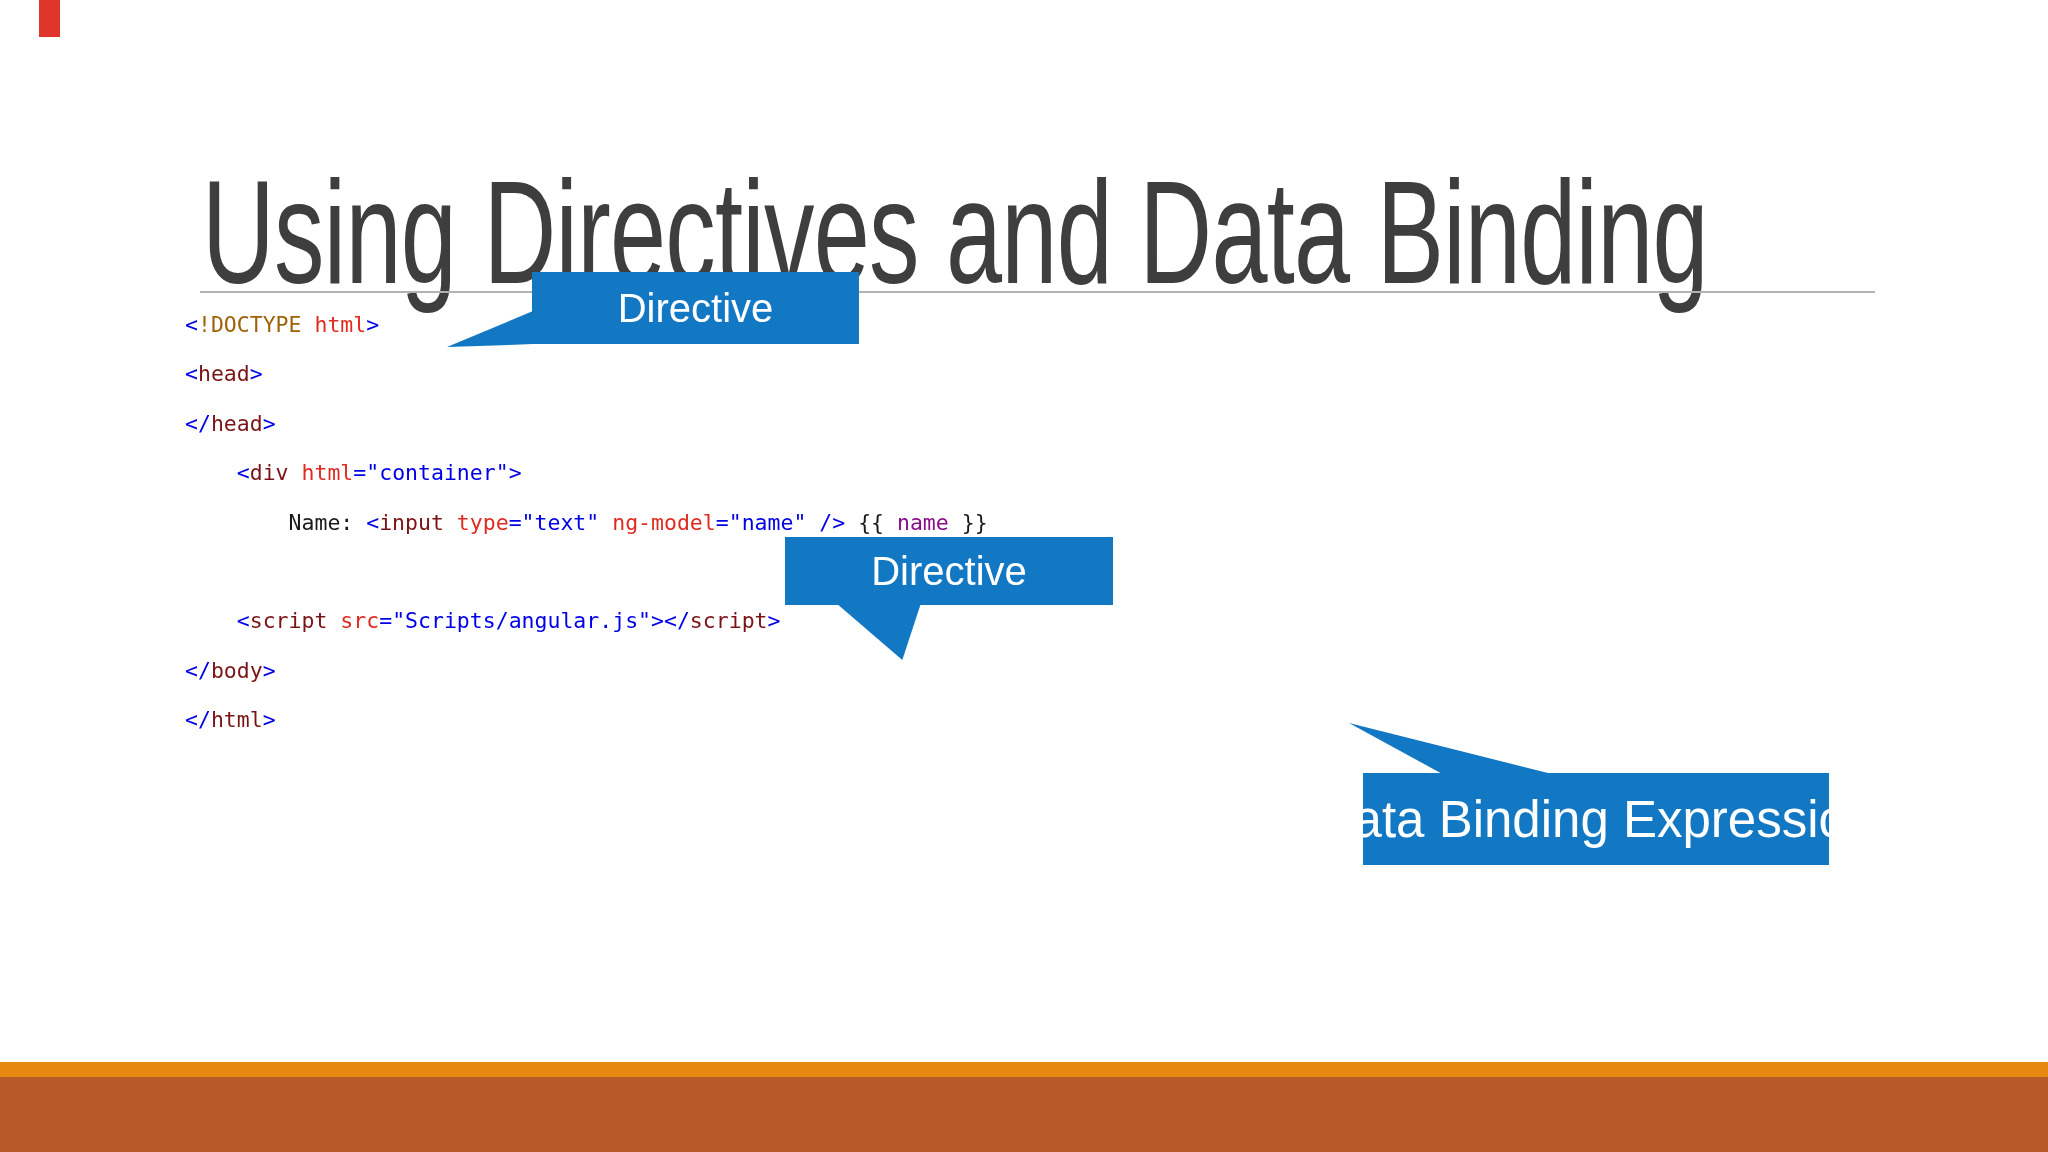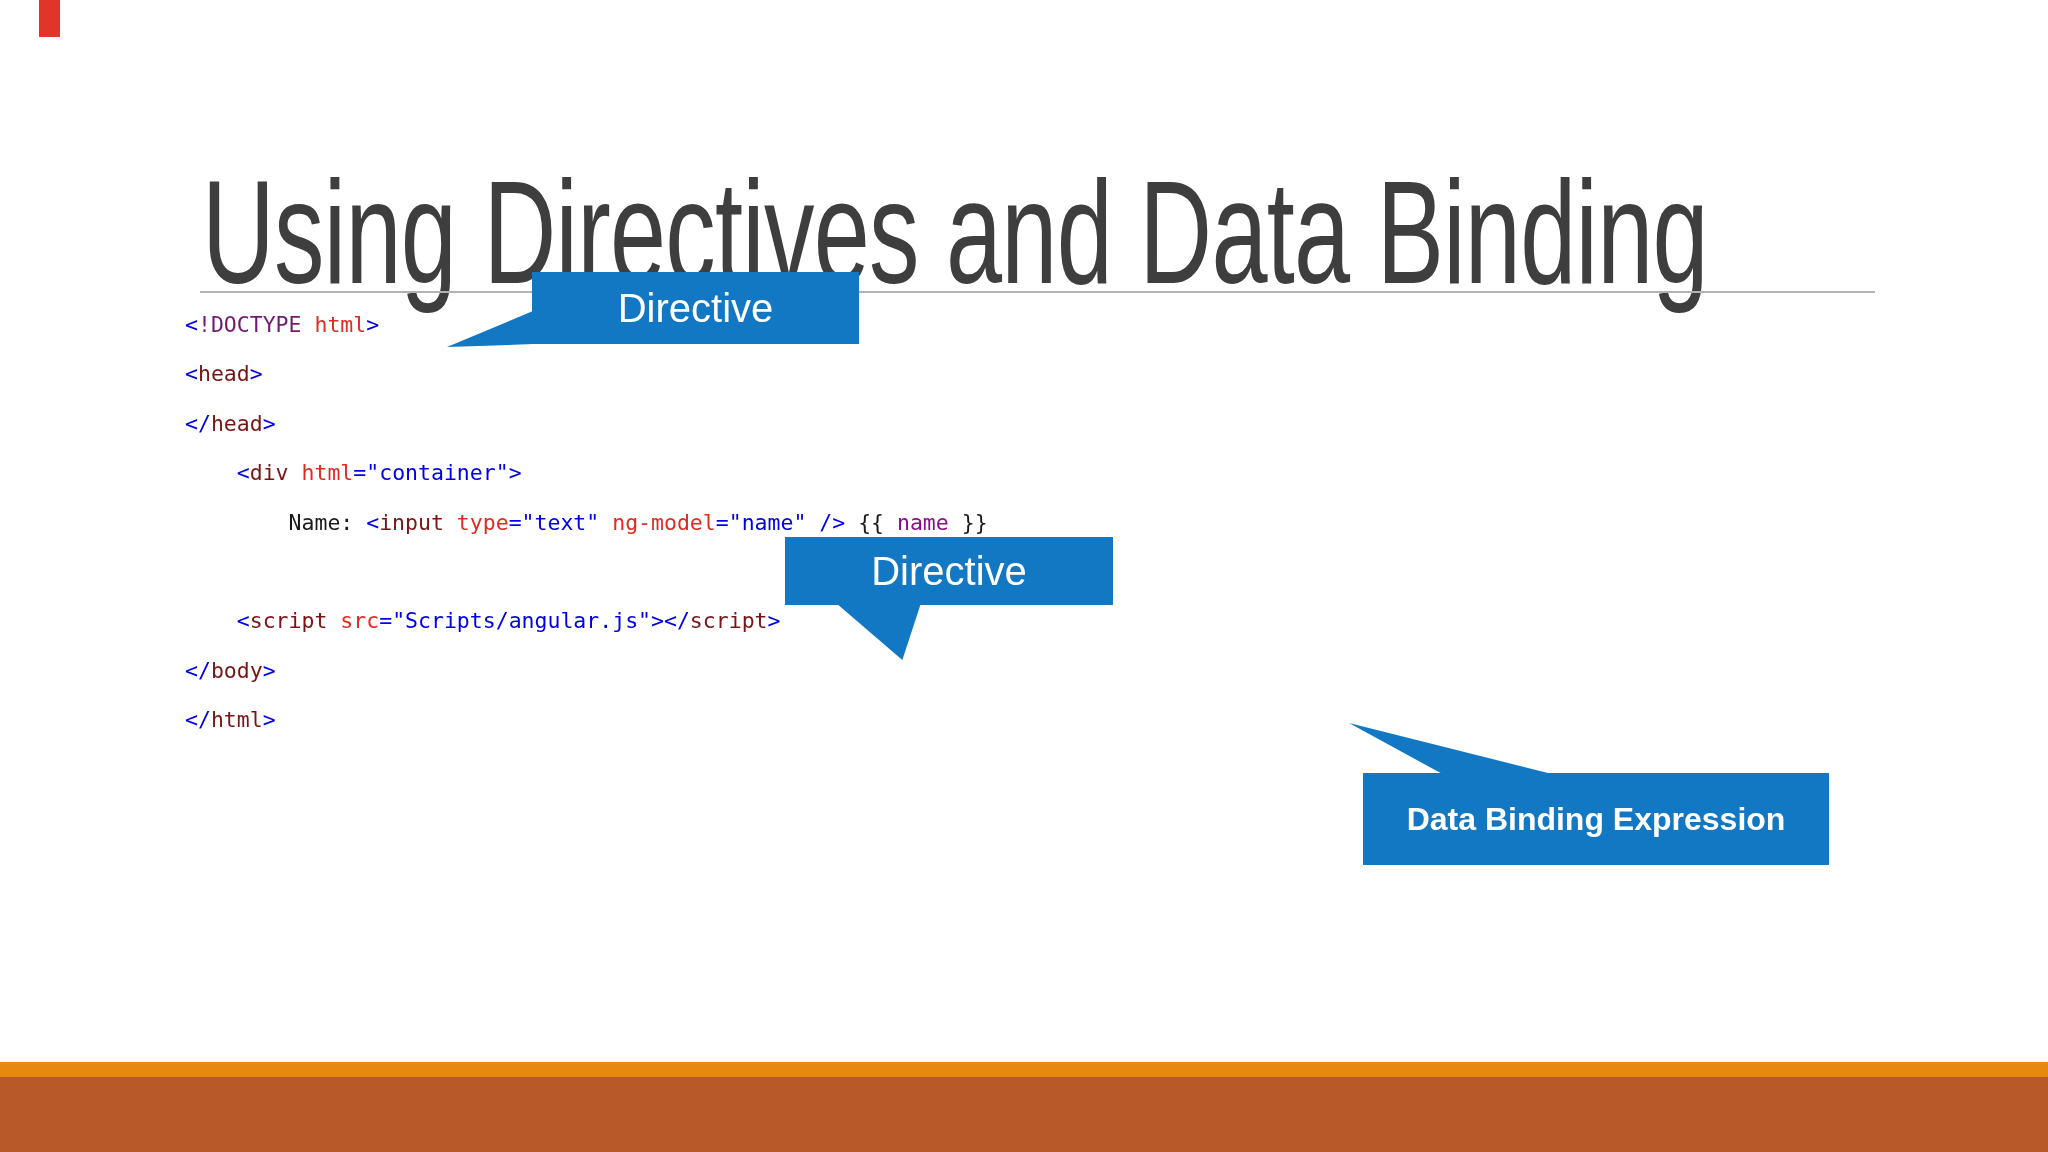--- a/index.html
+++ b/index.html
@@ -72,40 +72,40 @@
 
   #callout1 { left: 532px; top: 272px; width: 327px; height: 72px; }
   #tail1    { left: 447px; top: 311px; width: 86px;  height: 36px;
               clip-path: polygon(100% 0, 0 100%, 100% 92%); }
 
   #callout2 { left: 785px; top: 537px; width: 328px; height: 68px; }
   #tail2    { left: 836px; top: 603px; width: 85px;  height: 57px;
               clip-path: polygon(0 0, 78% 100%, 100% 0); }
 
   #callout3 { left: 1363px; top: 773px; width: 466px; height: 92px; }
-  #callout3 .label { font-size: 32px; font-weight: bold; }
+  #callout3 .label { font-size: 51px; }
   #tail3    { left: 1349px; top: 723px; width: 207px; height: 52px;
               clip-path: polygon(0 0, 46% 100%, 100% 100%); }
 
   .footer-thin  { position: absolute; left: 0; top: 1062px; width: 2048px; height: 15px; }
   .footer-thick { position: absolute; left: 0; top: 1077px; width: 2048px; height: 75px; }
 </style>
 </head>
 <body>
 
 <div class="slide" style="background-color: rgb(255, 255, 255);">
 
   <div class="corner-mark" style="background-color: rgb(224, 53, 43);"></div>
 
   <h1 class="title" style="color: rgb(62, 62, 62);">Using Directives and Data Binding</h1>
 
   <div class="divider" style="background-color: rgb(179, 179, 179);"></div>
 
   <div class="code">
-      <div class="code-line"><span style="color: rgb(0, 0, 230);">&lt;</span><span style="color: #701a75;">!DOCTYPE</span><span style="color: rgb(224, 43, 32);"> html</span><span style="color: rgb(0, 0, 230);">&gt;</span></div>
+      <div class="code-line"><span style="color: rgb(0, 0, 230);">&lt;</span><span style="color: #a16207;">!DOCTYPE</span><span style="color: rgb(224, 43, 32);"> html</span><span style="color: rgb(0, 0, 230);">&gt;</span></div>
       <div class="code-line"><span style="color: rgb(0, 0, 230);">&lt;</span><span style="color: rgb(123, 20, 22);">head</span><span style="color: rgb(0, 0, 230);">&gt;</span></div>
       <div class="code-line"><span style="color: rgb(0, 0, 230);">&lt;/</span><span style="color: rgb(123, 20, 22);">head</span><span style="color: rgb(0, 0, 230);">&gt;</span></div>
       <div class="code-line"><span style="color: rgb(26, 26, 26);">    </span><span style="color: rgb(0, 0, 230);">&lt;</span><span style="color: rgb(123, 20, 22);">div</span><span style="color: rgb(224, 43, 32);"> html</span><span style="color: rgb(0, 0, 230);">="container"</span><span style="color: rgb(0, 0, 230);">&gt;</span></div>
       <div class="code-line"><span style="color: rgb(26, 26, 26);">        Name: </span><span style="color: rgb(0, 0, 230);">&lt;</span><span style="color: rgb(123, 20, 22);">input</span><span style="color: rgb(224, 43, 32);"> type</span><span style="color: rgb(0, 0, 230);">="text"</span><span style="color: rgb(224, 43, 32);"> ng-model</span><span style="color: rgb(0, 0, 230);">="name"</span><span style="color: rgb(0, 0, 230);"> /&gt;</span><span style="color: rgb(26, 26, 26);"> {{ </span><span style="color: rgb(138, 14, 138);">name</span><span style="color: rgb(26, 26, 26);"> }}</span></div>
       <div class="code-line"></div>
       <div class="code-line"><span style="color: rgb(26, 26, 26);">    </span><span style="color: rgb(0, 0, 230);">&lt;</span><span style="color: rgb(123, 20, 22);">script</span><span style="color: rgb(224, 43, 32);"> src</span><span style="color: rgb(0, 0, 230);">="Scripts/angular.js"</span><span style="color: rgb(0, 0, 230);">&gt;&lt;/</span><span style="color: rgb(123, 20, 22);">script</span><span style="color: rgb(0, 0, 230);">&gt;</span></div>
       <div class="code-line"><span style="color: rgb(0, 0, 230);">&lt;/</span><span style="color: rgb(123, 20, 22);">body</span><span style="color: rgb(0, 0, 230);">&gt;</span></div>
       <div class="code-line"><span style="color: rgb(0, 0, 230);">&lt;/</span><span style="color: rgb(123, 20, 22);">html</span><span style="color: rgb(0, 0, 230);">&gt;</span></div>
     </div>
 

